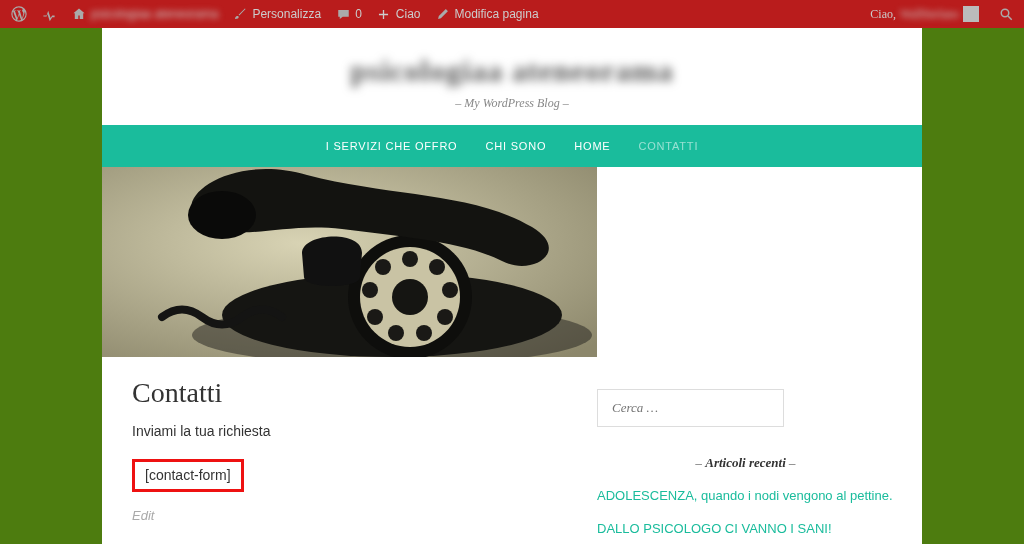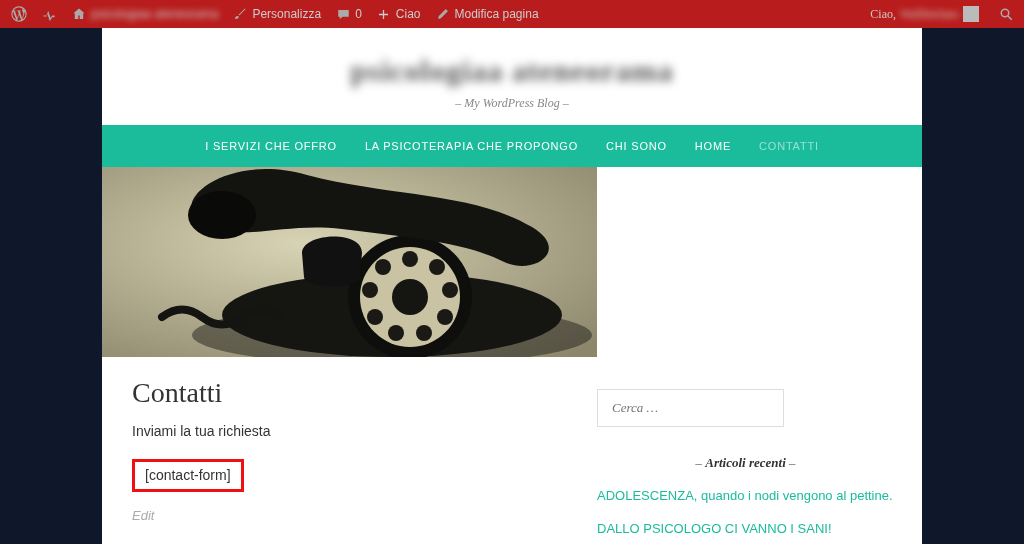--- a/index.html
+++ b/index.html
@@ -9,21 +9,21 @@
   .adminbar{position:absolute;top:0;left:0;right:0;height:28px;background:#b91c1c;color:#ccc;font-size:12px;display:flex;align-items:center;padding:0 6px 0 4px;z-index:50;}
   .adminbar .ab-left{display:flex;align-items:center;gap:0;}
   .adminbar .ab-right{margin-left:auto;display:flex;align-items:center;gap:8px;font-family:Liberation Serif, serif;}
   .adminbar .ab-item{display:flex;align-items:center;gap:4px;padding:0 7px;height:28px;cursor:pointer;}
   .adminbar .ico{width:16px;height:16px;display:inline-flex;align-items:center;justify-content:center;color:#aaa;}
   .adminbar .sitename{filter:blur(3px);}
   .adminbar .avatar{width:16px;height:16px;background:#bbb;display:inline-block;}
   .adminbar svg{display:block;}
 
   
-  .page-shell{position:absolute;top:28px;left:0;right:0;bottom:0;background:#0f172a;overflow:hidden;}
+  .page-shell{position:absolute;top:28px;left:0;right:0;bottom:0;background:#4d7c0f;overflow:hidden;}
   .site{width:820px;margin:0 auto;background:#fff;min-height:100%;}
 
   .hero-head{background:#fff;padding:26px 0 14px;text-align:center;}
   .site-title{font-family:Georgia,"Times New Roman",serif;font-size:30px;color:#555;filter:blur(5px);letter-spacing:1px;font-weight:bold;}
   .site-tagline{font-family:Georgia,serif;font-size:12px;color:#888;margin-top:8px;font-style:italic;}
   .site-tagline::before,.site-tagline::after{content:" – ";} 
   .site-tagline::before,.site-tagline::after{content:"";}
   .tag-dash{color:#888;}
 
   .navbar{background:#1abc9c;height:42px;display:flex;align-items:center;justify-content:center;gap:28px;}
@@ -135,21 +135,20 @@
 
       <div class="hero-head">
         <div class="site-title">psicologiaa ateneorama</div>
         <div class="site-tagline">
           <span class="tag-dash">–&nbsp;</span><span>My WordPress Blog</span><span class="tag-dash">&nbsp;–</span>
         </div>
       </div>
 
       <nav class="navbar">
         <a>I SERVIZI CHE OFFRO</a>
-        <a>LA PSICOTERAPIA CHE PROPONGO</a>
         <a>CHI SONO</a>
         <a>HOME</a>
         <a class="current">CONTATTI</a>
       </nav>
 
       <div class="columns">
         <div class="main-col">
 
           <div class="featured">
 

